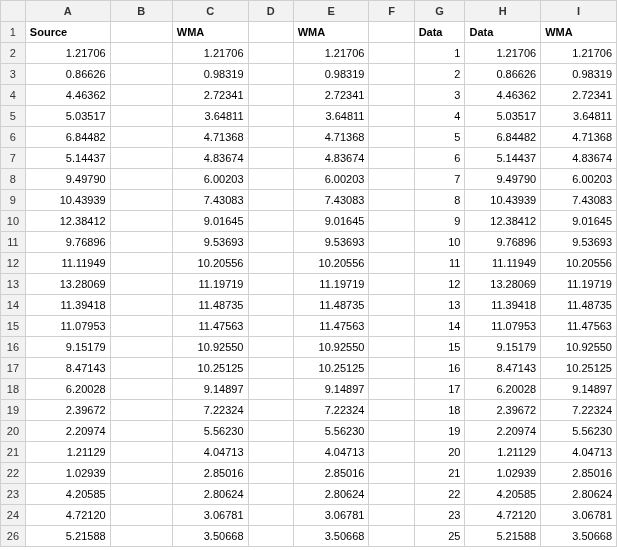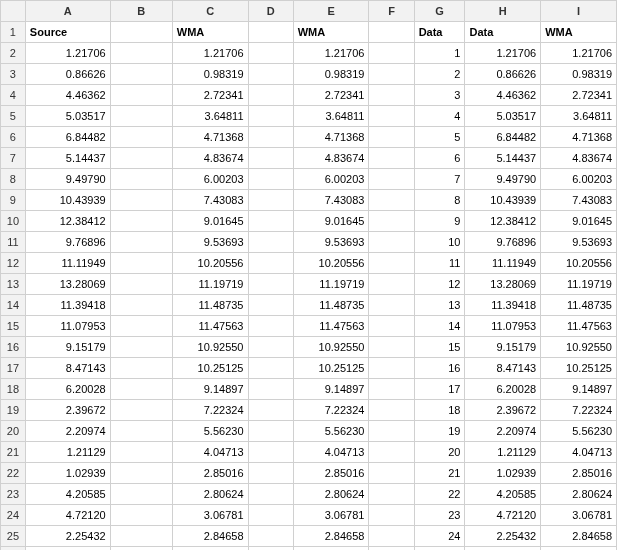--- a/index.html
+++ b/index.html
@@ -378,32 +378,20 @@
       <td></td>
       <td>3.06781</td>
       <td></td>
       <td>3.06781</td>
       <td></td>
       <td>23</td>
       <td>4.72120</td>
       <td>3.06781</td>
     </tr>
         <tr>
-      <td class="row-header">25</td>
-      <td>2.25432</td>
-      <td></td>
-      <td>2.84658</td>
-      <td></td>
-      <td>2.84658</td>
-      <td></td>
-      <td>24</td>
-      <td>2.25432</td>
-      <td>2.84658</td>
-    </tr>
-        <tr>
       <td class="row-header">26</td>
       <td>5.21588</td>
       <td></td>
       <td>3.50668</td>
       <td></td>
       <td>3.50668</td>
       <td></td>
       <td>25</td>
       <td>5.21588</td>
       <td>3.50668</td>

